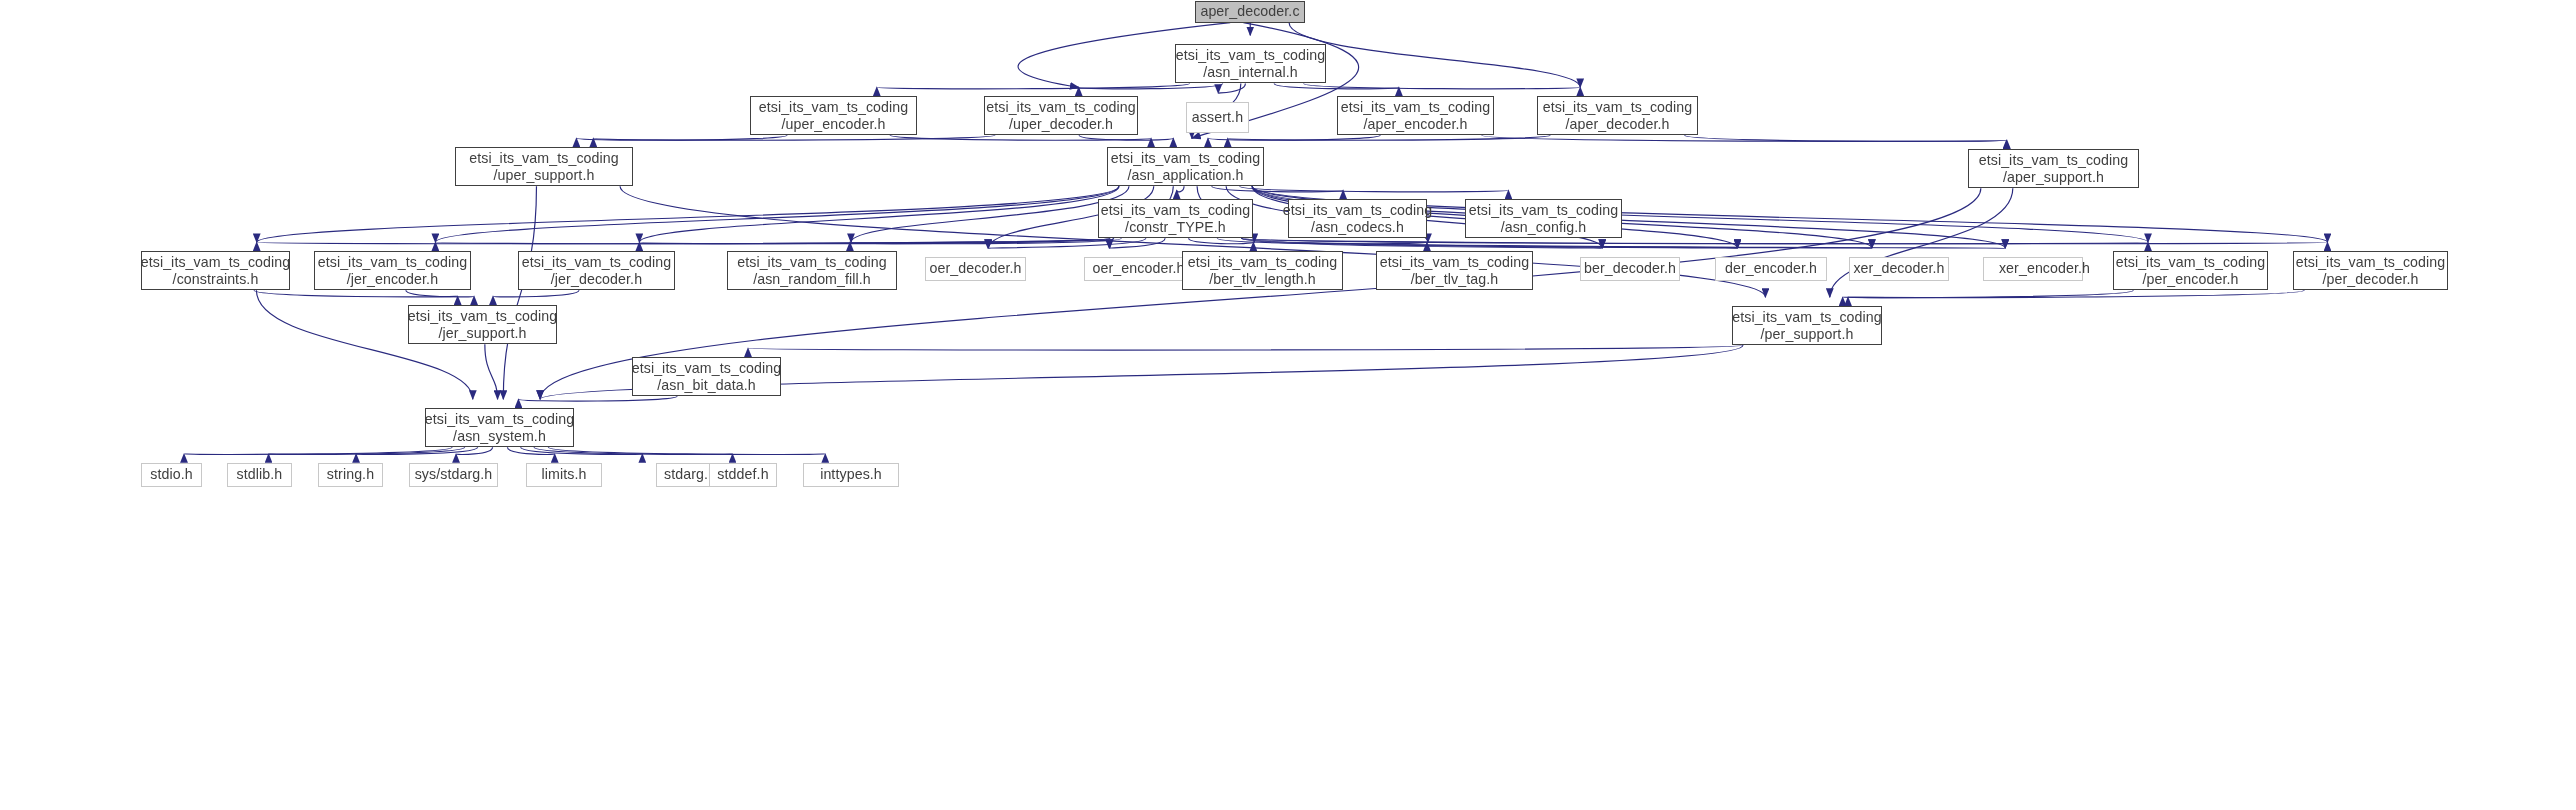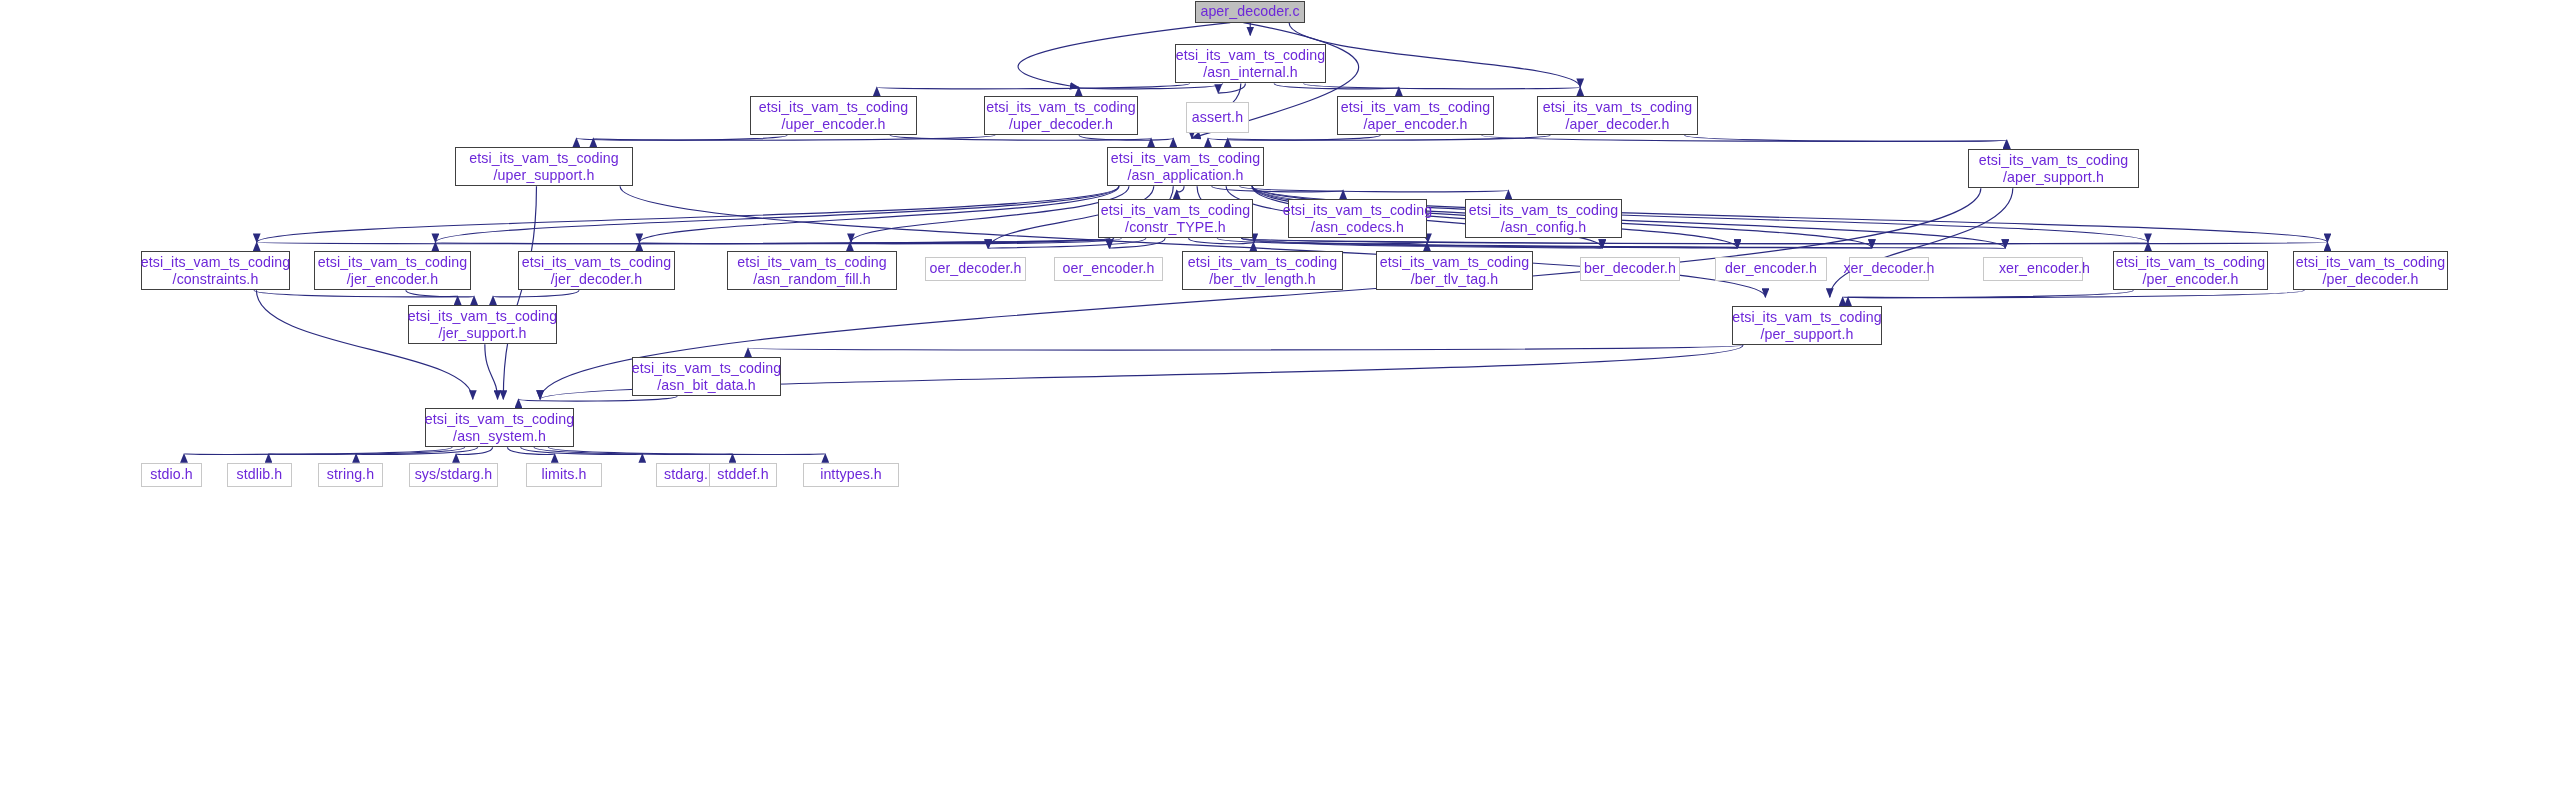--- a/index.html
+++ b/index.html
@@ -5,21 +5,21 @@
   html,body{margin:0;padding:0;background:#ffffff;}
   body{font-family:"Liberation Sans","DejaVu Sans",sans-serif;}
   #graph{position:relative;width:2576px;height:811px;background:#ffffff;overflow:hidden;}
   #edges{position:absolute;left:0;top:0;width:2576px;height:811px;}
   .node{
     position:absolute;
     box-sizing:border-box;
     display:flex;align-items:center;justify-content:center;
     text-align:center;
     background:#ffffff;
-    color:#6d28d9;
+    color:#404040;
     font-size:14.2px;
     line-height:1.18;
     white-space:pre;
     letter-spacing:0.1px;
     z-index:5;
   }
   .node.hdr{border:1px solid #c8c8c8;}
   .node.local{border:1.6px solid #404040;}
   .node.root{border:1.6px solid #404040;background:#bfbfbf;}
 </style>
@@ -133,28 +133,28 @@
 /asn_config.h</div>
     <div class="node local" style="left: 141px; top: 251px; width: 149px; height: 39px;">etsi_its_vam_ts_coding
 /constraints.h</div>
     <div class="node local" style="left: 314px; top: 251px; width: 157px; height: 39px;">etsi_its_vam_ts_coding
 /jer_encoder.h</div>
     <div class="node local" style="left: 518px; top: 251px; width: 157px; height: 39px;">etsi_its_vam_ts_coding
 /jer_decoder.h</div>
     <div class="node local" style="left: 727px; top: 251px; width: 170px; height: 39px;">etsi_its_vam_ts_coding
 /asn_random_fill.h</div>
     <div class="node hdr" style="left: 925px; top: 257px; width: 101px; height: 23.5px;">oer_decoder.h</div>
-    <div class="node hdr" style="left: 1054px; top: 257px; width: 109px; height: 23.5px;">oer_encoder.h</div>
+    <div class="node hdr" style="left: 1084px; top: 257px; width: 109px; height: 23.5px;">oer_encoder.h</div>
     <div class="node local" style="left: 1182px; top: 251px; width: 161px; height: 39px;">etsi_its_vam_ts_coding
 /ber_tlv_length.h</div>
     <div class="node local" style="left: 1376px; top: 251px; width: 157px; height: 39px;">etsi_its_vam_ts_coding
 /ber_tlv_tag.h</div>
     <div class="node hdr" style="left: 1580px; top: 257px; width: 100px; height: 23.5px;">ber_decoder.h</div>
     <div class="node hdr" style="left: 1715px; top: 257px; width: 112px; height: 23.5px;">der_encoder.h</div>
-    <div class="node hdr" style="left: 1849px; top: 257px; width: 80px; height: 23.5px;">xer_decoder.h</div>
+    <div class="node hdr" style="left: 1849px; top: 257px; width: 100px; height: 23.5px;">xer_decoder.h</div>
     <div class="node hdr" style="left: 1983px; top: 257px; width: 100px; height: 23.5px; padding-left: 23px;">xer_encoder.h</div>
     <div class="node local" style="left: 2113px; top: 251px; width: 155px; height: 39px;">etsi_its_vam_ts_coding
 /per_encoder.h</div>
     <div class="node local" style="left: 2293px; top: 251px; width: 155px; height: 39px;">etsi_its_vam_ts_coding
 /per_decoder.h</div>
     <div class="node local" style="left: 408px; top: 305px; width: 149px; height: 39px;">etsi_its_vam_ts_coding
 /jer_support.h</div>
     <div class="node local" style="left: 1732px; top: 306px; width: 150px; height: 39px;">etsi_its_vam_ts_coding
 /per_support.h</div>
     <div class="node local" style="left: 632px; top: 357px; width: 149px; height: 39px;">etsi_its_vam_ts_coding

